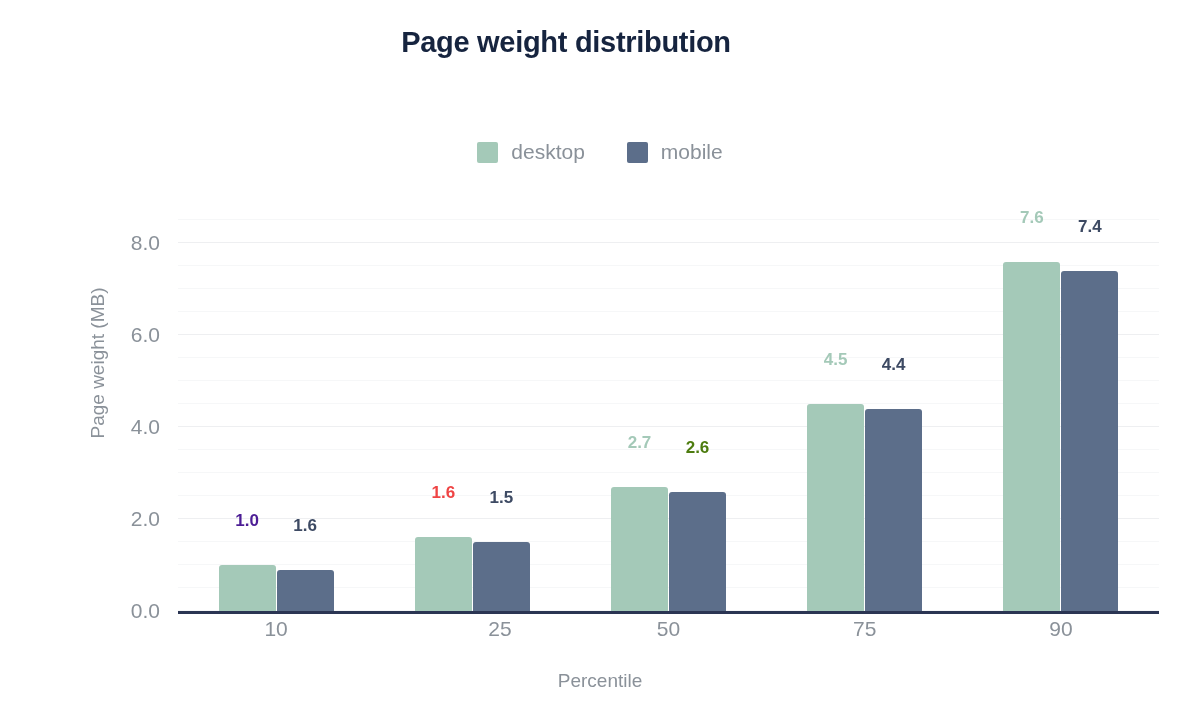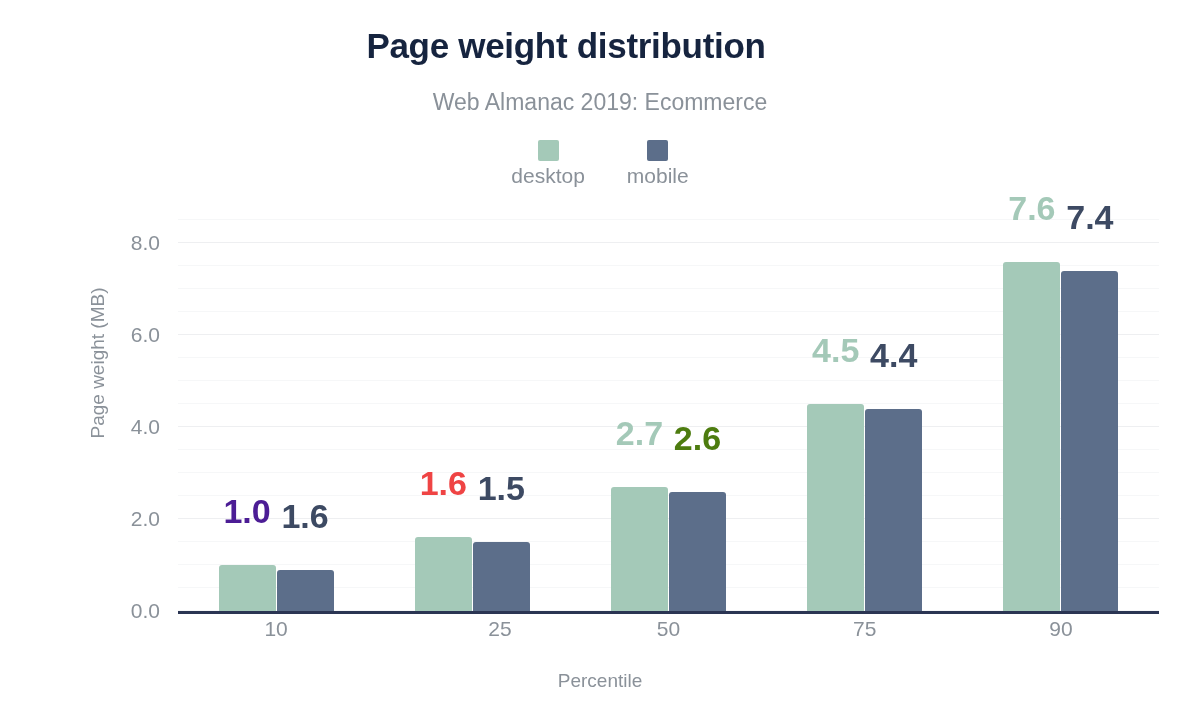--- a/index.html
+++ b/index.html
@@ -19,21 +19,21 @@
     inset: 0;
   }
 
   
   .chart-title {
     position: absolute;
     top: 26px;
     left: 0;
     width: 1132px;
     text-align: center;
-    font-size: 35px;
+    font-size: 29px;
     font-weight: bold;
     color: #16243f;
     letter-spacing: -0.3px;
   }
   .chart-subtitle {
     position: absolute;
     top: 89px;
     left: 0;
     width: 1200px;
     text-align: center;
@@ -48,22 +48,21 @@
     left: 0;
     width: 1200px;
     display: flex;
     justify-content: center;
     align-items: center;
     gap: 42px;
   }
   .legend-item {
     display: flex;
     align-items: center;
-    gap: 3px;
-    flex-direction: column;
+    gap: 13px;
   }
   .legend-swatch {
     width: 21px;
     height: 21px;
     border-radius: 2px;
     display: block;
   }
   .legend-label {
     font-size: 21px;
     color: #8a9199;
@@ -138,34 +137,33 @@
   }
 
   
   .bar {
     position: absolute;
     bottom: 0;
     border-radius: 3px 3px 0 0;
   }
   .bar-value {
     position: absolute;
-    font-size: 34px;
+    font-size: 17px;
     font-weight: bold;
     white-space: nowrap;
     transform: translateX(-50%);
     margin-top: 7px;
   }
 </style>
 </head>
 <body>
 
 <div id="chart-root">
 
   <div class="chart-title">Page weight distribution</div>
-  <div class="chart-subtitle">Web Almanac 2019: Ecommerce</div>
 
   <div class="legend">
     <div class="legend-item">
       <span class="legend-swatch" style="background: rgb(164, 201, 184);"></span>
       <span class="legend-label">desktop</span>
     </div>
     <div class="legend-item">
       <span class="legend-swatch" style="background: rgb(92, 110, 138);"></span>
       <span class="legend-label">mobile</span>
     </div>

